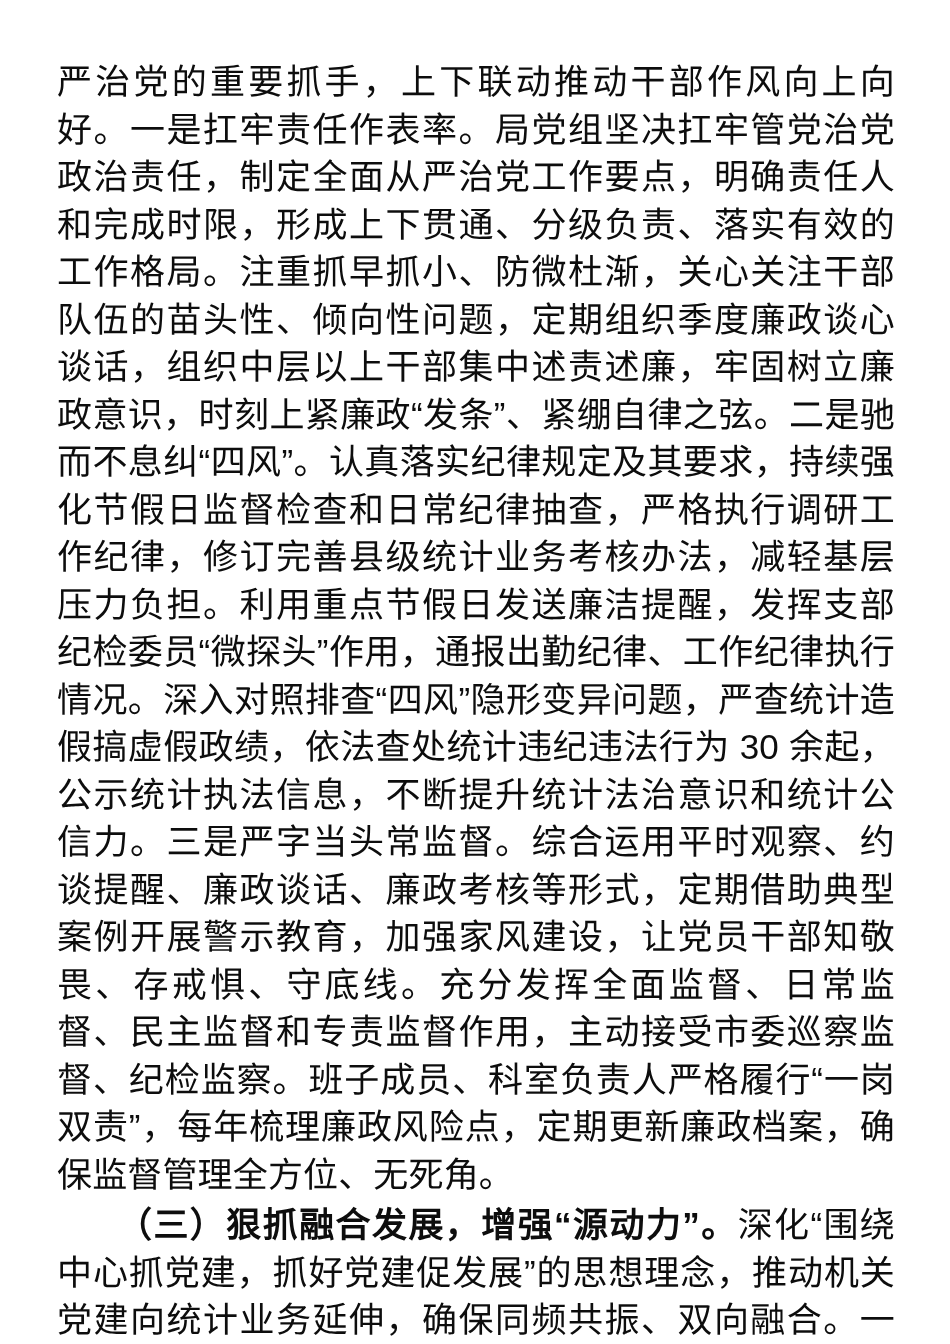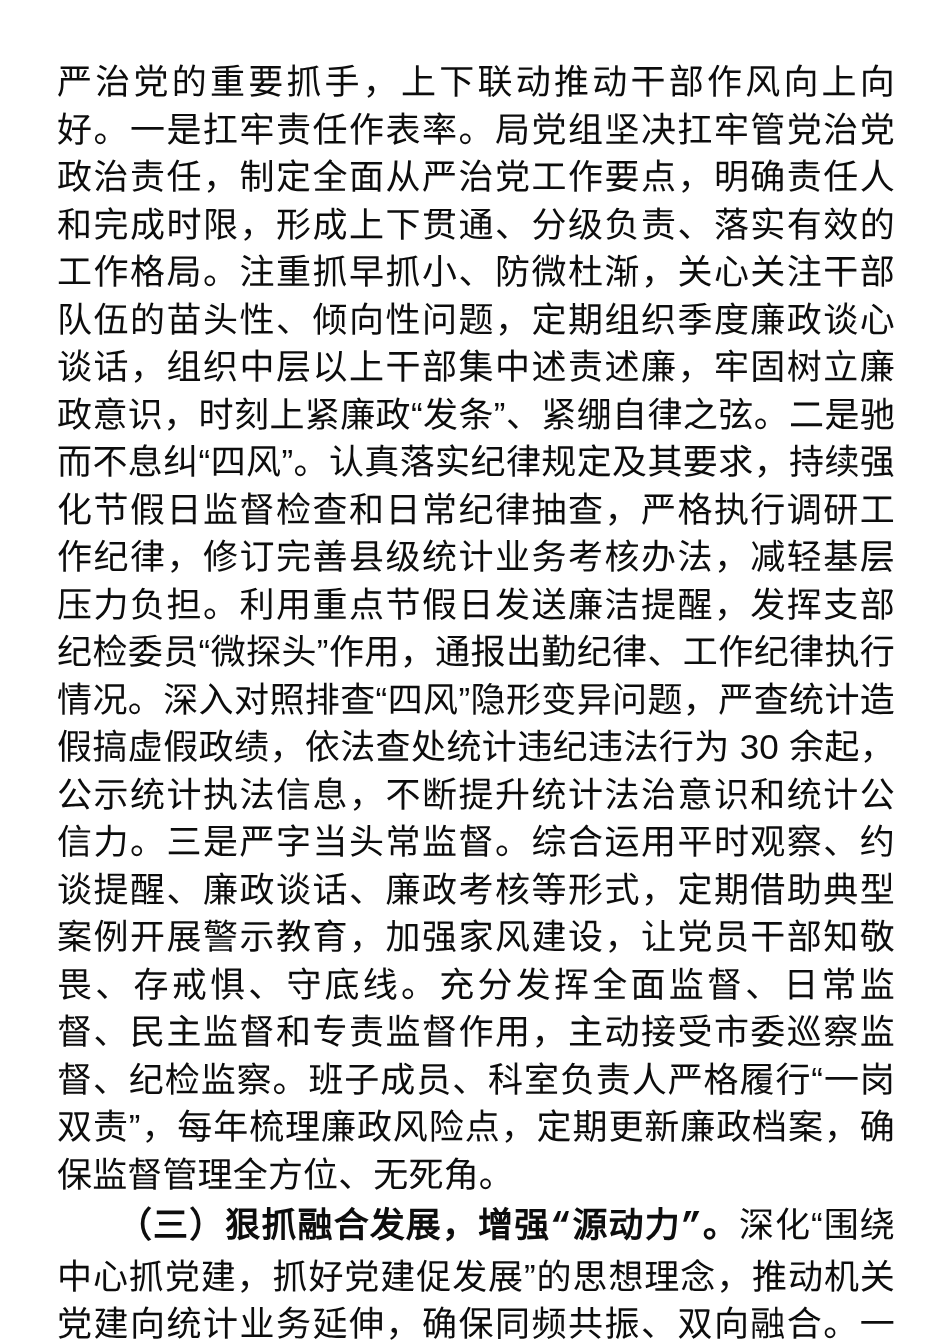--- a/index.html
+++ b/index.html
@@ -33,21 +33,20 @@
     letter-spacing: 0.15px;
     word-break: break-all;
     font-weight: 400;
   }
   .para-indent {
     text-indent: 60px;
   }
   .lead-bold {
     font-weight: 700;
     letter-spacing: 0.2px;
-    font-family: Liberation Mono, monospace;
   }
   .spacer-line {
     height: 3px;
   }
 </style>
 </head>
 <body>
 
 <div class="page">
   <div class="text-column">

